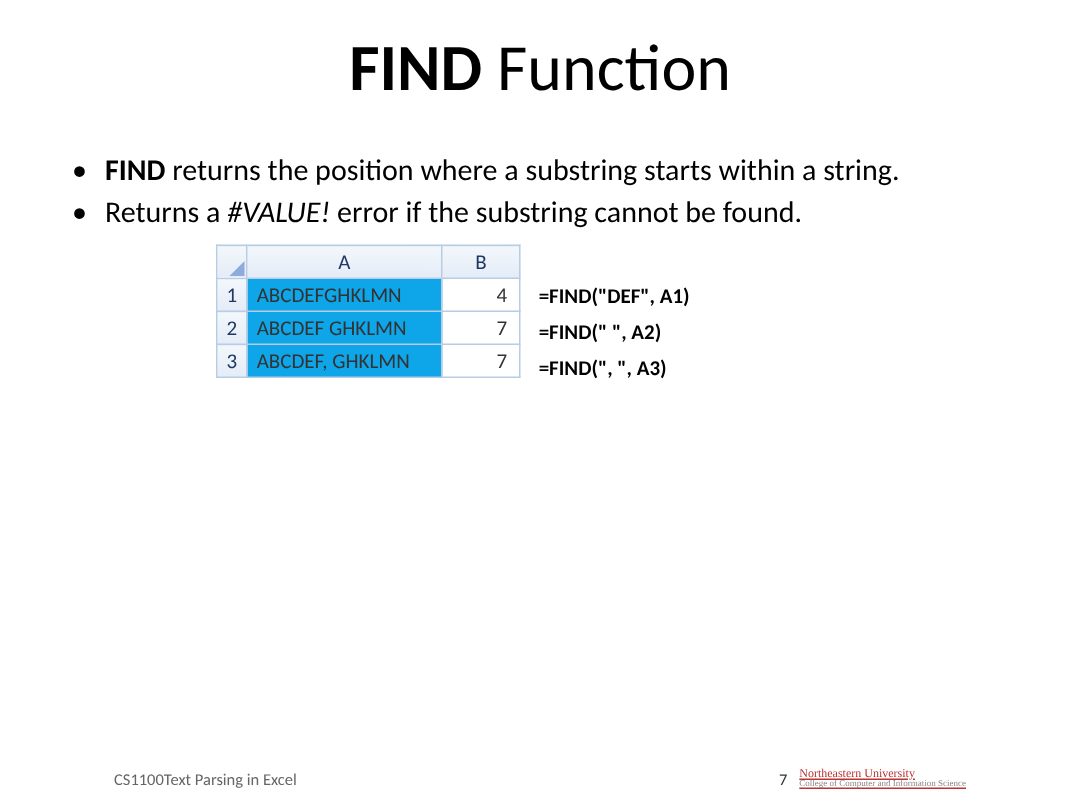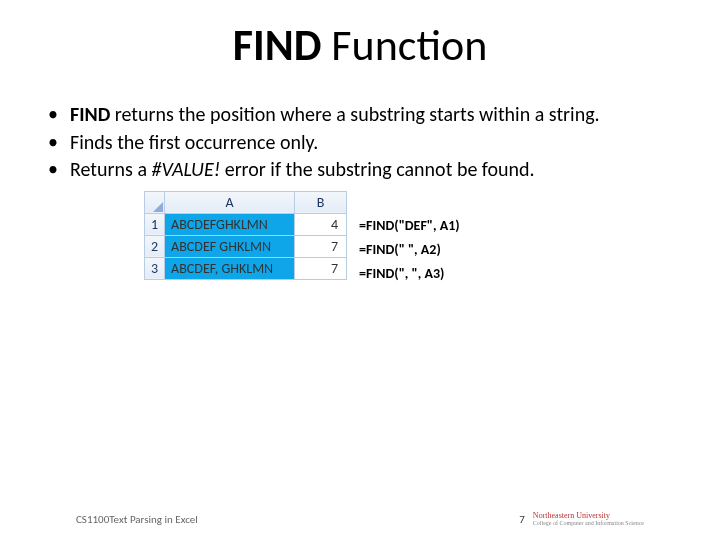--- a/index.html
+++ b/index.html
@@ -132,38 +132,36 @@
   .footer .left { flex: 0 0 auto; }
   .footer .center { flex: 1 1 auto; text-align: left; }
   .footer .right { flex: 0 0 auto; display: flex; align-items: center; gap: 8px; }
   .footer .pagenum { color: #333; }
   .logo {
     font-size: 8px;
     line-height: 1;
     color: #b33;
     text-align: left;
     font-family: Georgia, serif;
+    text-decoration: underline;
   }
   .logo .sub { color: #888; font-size: 6px; display: block; }
 </style>
 </head>
 <body>
 
 <div class="slide">
 
   <h1 class="title">
     <span class="bold">FIND</span><span> Function</span>
   </h1>
 
   <ul class="bullets">
     <li>
       <span class="b">FIND</span><span> returns the position where a substring starts within a string.</span>
-    </li>
-    <li>
-      <span>Finds the first occurrence only.</span>
     </li>
     <li>
       <span>Returns a </span><span class="i">#VALUE!</span><span> error if the substring cannot be found.</span>
     </li>
   </ul>
 
   <div class="excel-area">
     <table class="excel-table">
       <thead>
         <tr>

